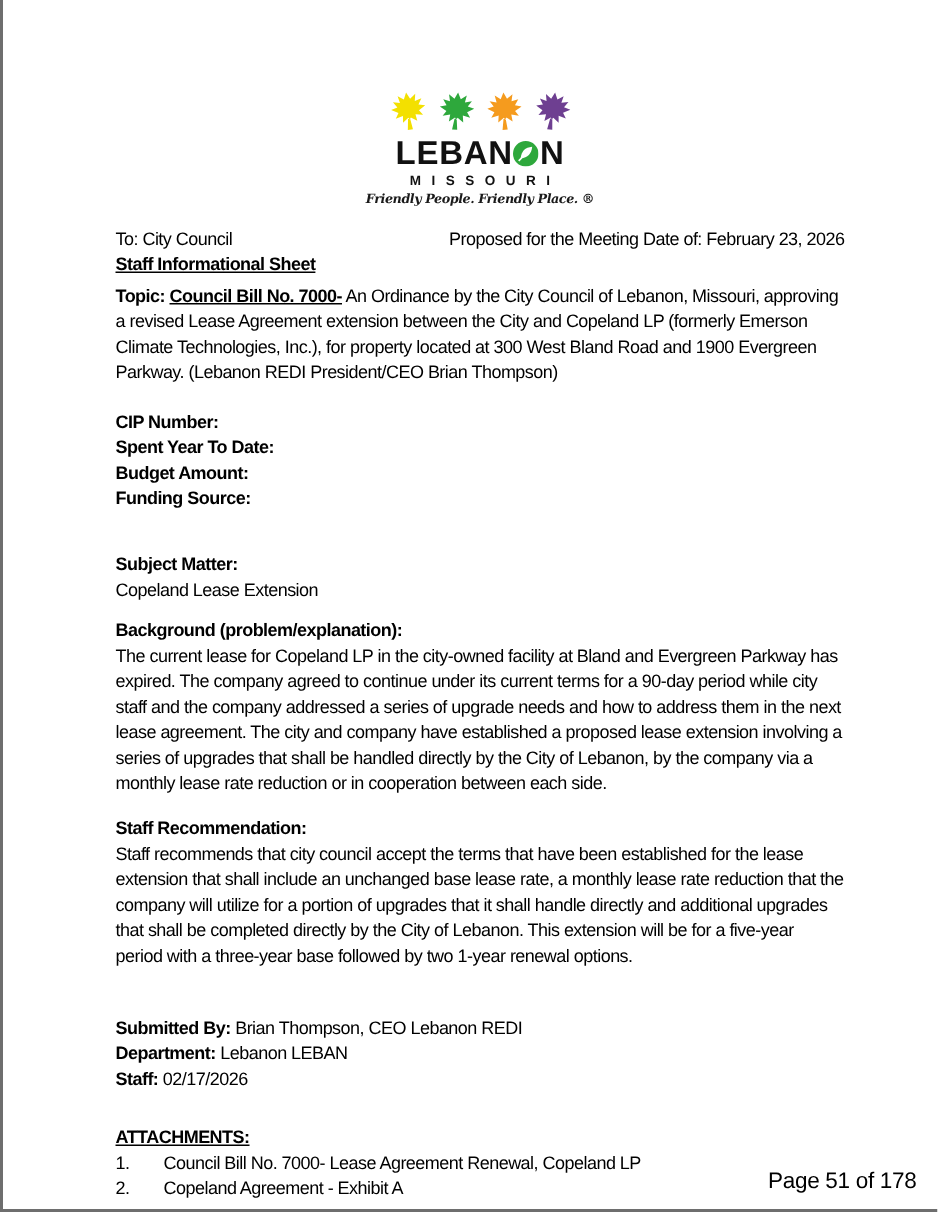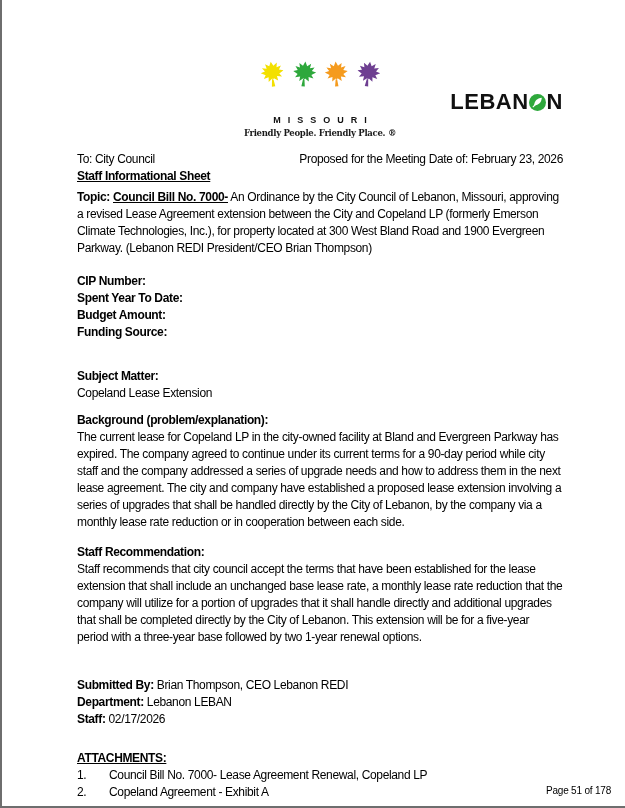--- a/index.html
+++ b/index.html
@@ -21,31 +21,31 @@
   }
   
   .logo { margin-top:60px; text-align:center; }
   .leaves { display:flex; justify-content:center; gap:9px; height:30px; }
   .leaves svg { width:23px; height:29px; }
   .leaves svg:nth-child(1){ transform:rotate(-8deg); }
   .leaves svg:nth-child(2){ transform:rotate(4deg); }
   .leaves svg:nth-child(3){ transform:rotate(-4deg); }
   .leaves svg:nth-child(4){ transform:rotate(7deg); }
   .wordmark {
-    display:flex; align-items:center; justify-content:flex-end;
+    display:flex; align-items:center; justify-content:center;
     font-weight:900; font-size:22px; letter-spacing:.5px; line-height:24px;
     color:#111;
   }
   .leaf-o { width:17px; height:17px; margin:0 .5px; }
   .missouri {
     font-weight:700; font-size:9px; letter-spacing:7px;
     margin-top:1px; margin-left:7px; line-height:11px; color:#111;
   }
   .tagline {
-    font-family:"DejaVu Serif", serif; font-weight:700;
+    font-family:"DejaVu Serif", serif; font-style:italic; font-weight:700;
     font-size:8.5px; letter-spacing:-0.3px; line-height:12px; color:#1a1a1a;
     margin-top:1px;
   }
   
   .doc { font-size:12px; letter-spacing:-0.35px; line-height:17px; }
   .meta-row { display:flex; justify-content:space-between; margin-top:12px; }
   .sheet-title { text-align:left; font-weight:700; text-decoration:underline; }
   .topic { margin-top:4px; }
   b.inl { font-weight:700; }
   .bill-ref { font-weight:700; text-decoration:underline; }
@@ -57,21 +57,21 @@
   .section .lbl { font-weight:700; }
   .rec { margin-top:13px; }
   .submitted { margin-top:31px; }
   .submitted .lbl { font-weight:700; }
   .attachments { margin-top:22px; }
   .attachments .hdr { font-weight:700; text-decoration:underline; }
   .att-row { display:grid; grid-template-columns:32px 1fr; }
   
   .footer {
     position:absolute; right:14px; bottom:10px;
-    font-size:10px; letter-spacing:-0.2px; color:#000;
+    font-size:15px; letter-spacing:-0.2px; color:#000;
   }
 </style>
 </head>
 <body>
 
 <div class="page">
 
   <div class="logo">
     <div class="leaves">
       <svg viewBox="0 0 24 27">

